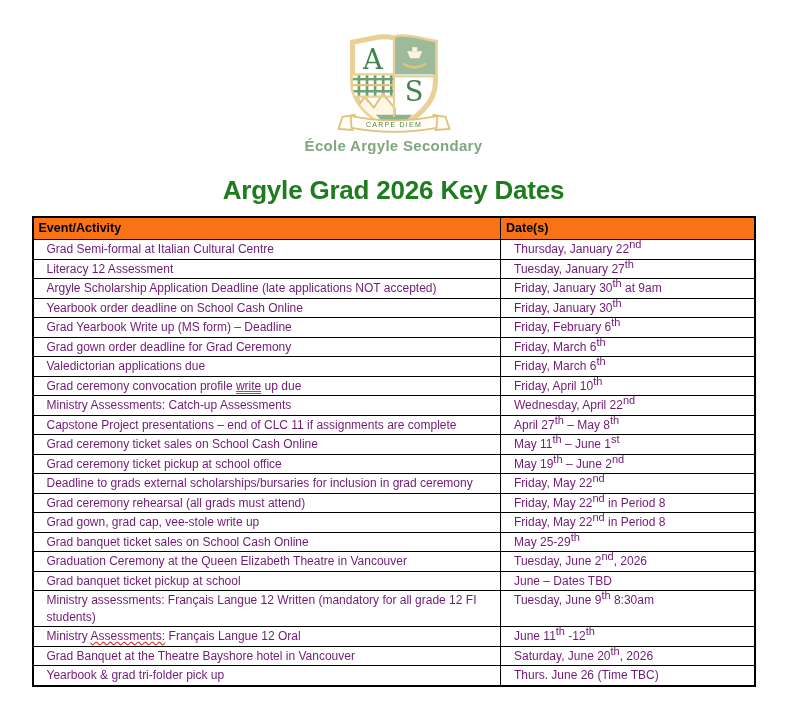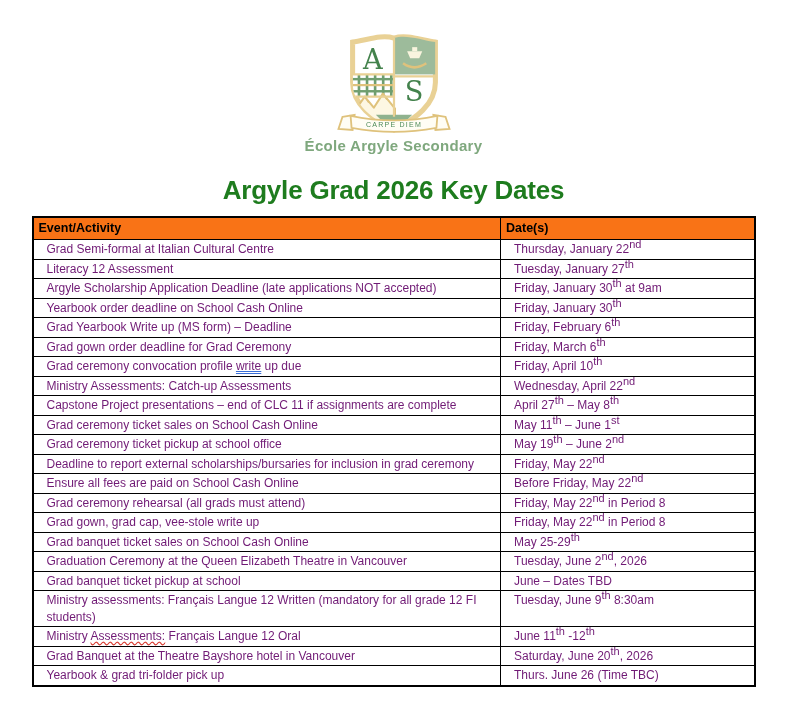--- a/index.html
+++ b/index.html
@@ -164,46 +164,46 @@
       </tr>
       <tr>
         <td><span>Grad Yearbook Write up (MS form) – Deadline</span></td>
         <td><span>Friday, February 6<sup>th</sup></span></td>
       </tr>
       <tr>
         <td><span>Grad gown order deadline for Grad Ceremony</span></td>
         <td><span>Friday, March 6<sup>th</sup></span></td>
       </tr>
       <tr>
+        <td><span>Valedictorian applications due</span></td>
+        <td><span>Friday, March 6<sup>th</sup></span></td>
+      </tr>
+      <tr>
         <td><span>Grad ceremony convocation profile </span><span class="seg-grammar">write</span><span> up due</span></td>
         <td><span>Friday, April 10<sup>th</sup></span></td>
       </tr>
       <tr>
         <td><span>Ministry Assessments: Catch-up Assessments</span></td>
         <td><span>Wednesday, April 22<sup>nd</sup></span></td>
       </tr>
       <tr>
         <td><span>Capstone Project presentations – end of CLC 11 if assignments are complete</span></td>
         <td><span>April 27<sup>th</sup> – May 8<sup>th</sup></span></td>
       </tr>
       <tr>
         <td><span>Grad ceremony ticket sales on School Cash Online</span></td>
         <td><span>May 11<sup>th</sup> – June 1<sup>st</sup></span></td>
       </tr>
       <tr>
         <td><span>Grad ceremony ticket pickup at school office</span></td>
         <td><span>May 19<sup>th</sup> – June 2<sup>nd</sup></span></td>
       </tr>
       <tr>
-        <td><span>Deadline to report external scholarships/bursaries for inclusion in grad ceremony</span></td>
+        <td><span>Deadline to grads external scholarships/bursaries for inclusion in grad ceremony</span></td>
         <td><span>Friday, May 22<sup>nd</sup></span></td>
-      </tr>
-      <tr>
-        <td><span>Ensure all fees are paid on School Cash Online</span></td>
-        <td><span>Before Friday, May 22<sup>nd</sup></span></td>
       </tr>
       <tr>
         <td><span>Grad ceremony rehearsal (all grads must attend)</span></td>
         <td><span>Friday, May 22<sup>nd</sup> in Period 8</span></td>
       </tr>
       <tr>
         <td><span>Grad gown, grad cap, vee-stole write up</span></td>
         <td><span>Friday, May 22<sup>nd</sup> in Period 8</span></td>
       </tr>
       <tr>

